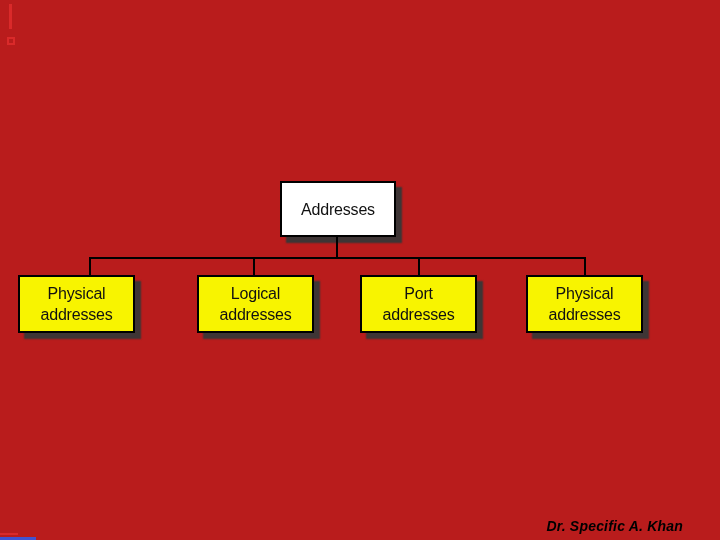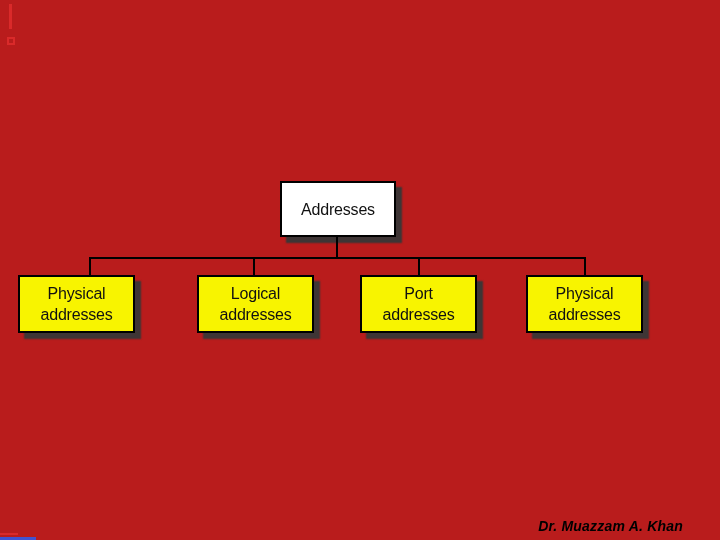--- a/index.html
+++ b/index.html
@@ -109,15 +109,15 @@
     <div class="node child c2">Logical
 addresses</div>
 
     <div class="node child c3">Port
 addresses</div>
 
     <div class="node child c4">Physical
 addresses</div>
   </div>
 
-  <div class="credit">Dr. Muazzam A. Khan</div>
+  <div class="credit">Dr. Specific A. Khan</div>
 
 </div>
 
 </body></html>

